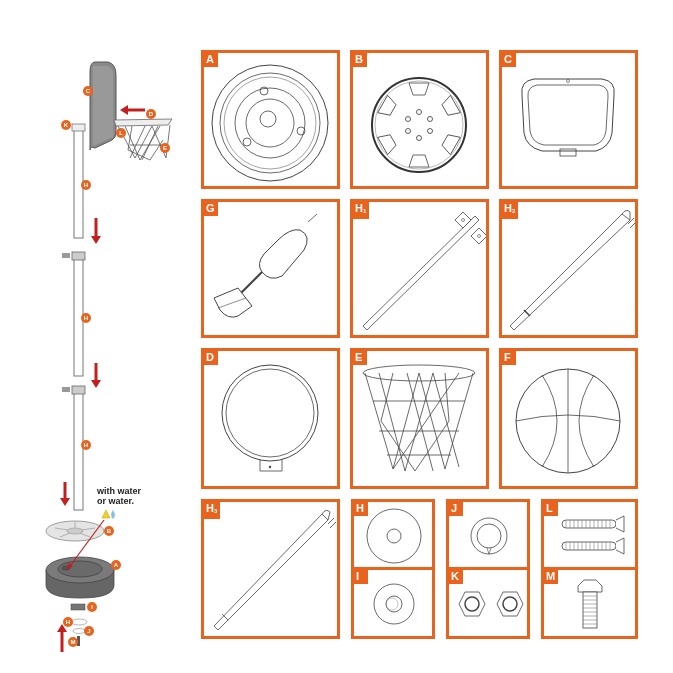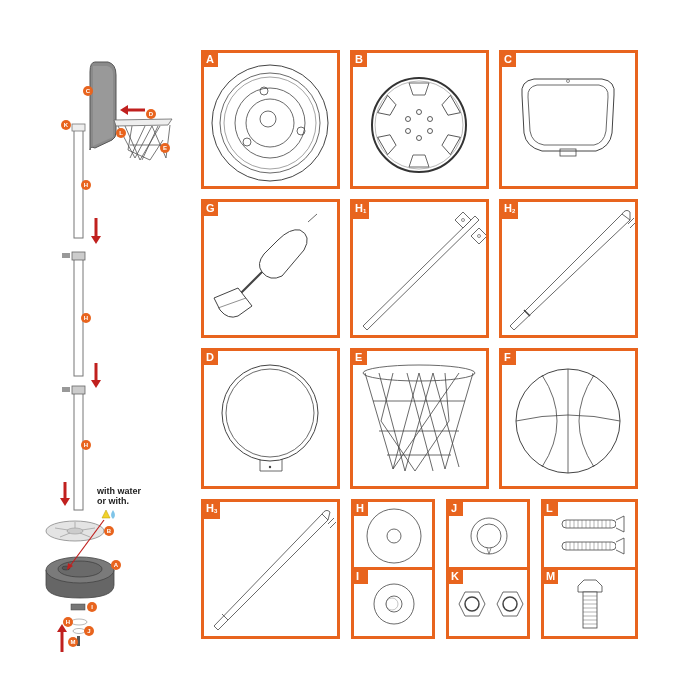--- a/index.html
+++ b/index.html
@@ -107,21 +107,21 @@
       <circle cx="68" cy="622" r="5" fill="#e8641e"></circle>
         <text x="68" y="624" text-anchor="middle" class="callout">H</text>
       <circle cx="89" cy="631" r="5" fill="#e8641e"></circle>
         <text x="89" y="633" text-anchor="middle" class="callout">J</text>
       <circle cx="73" cy="642" r="5" fill="#e8641e"></circle>
         <text x="73" y="644" text-anchor="middle" class="callout">M</text>
     </g>
   </svg>
   <div class="note">
     <div>with water</div>
-    <div>or with.</div>
+    <div>or water.</div>
   </div>
 </div>
 
 <div class="box" style="left:201px;top:50px;width:139px;height:139px;">
   <svg viewBox="0 0 133 133">
     <circle cx="66" cy="70" r="58" fill="none" stroke="#444" stroke-width="1"></circle>
     <circle cx="66" cy="70" r="50" fill="none" stroke="#444" stroke-width="0.8"></circle>
     <circle cx="66" cy="70" r="46" fill="none" stroke="#666" stroke-width="0.6"></circle>
     <circle cx="66" cy="70" r="35" fill="none" stroke="#444" stroke-width="0.8"></circle>
     <circle cx="66" cy="70" r="24" fill="none" stroke="#444" stroke-width="0.8"></circle>

